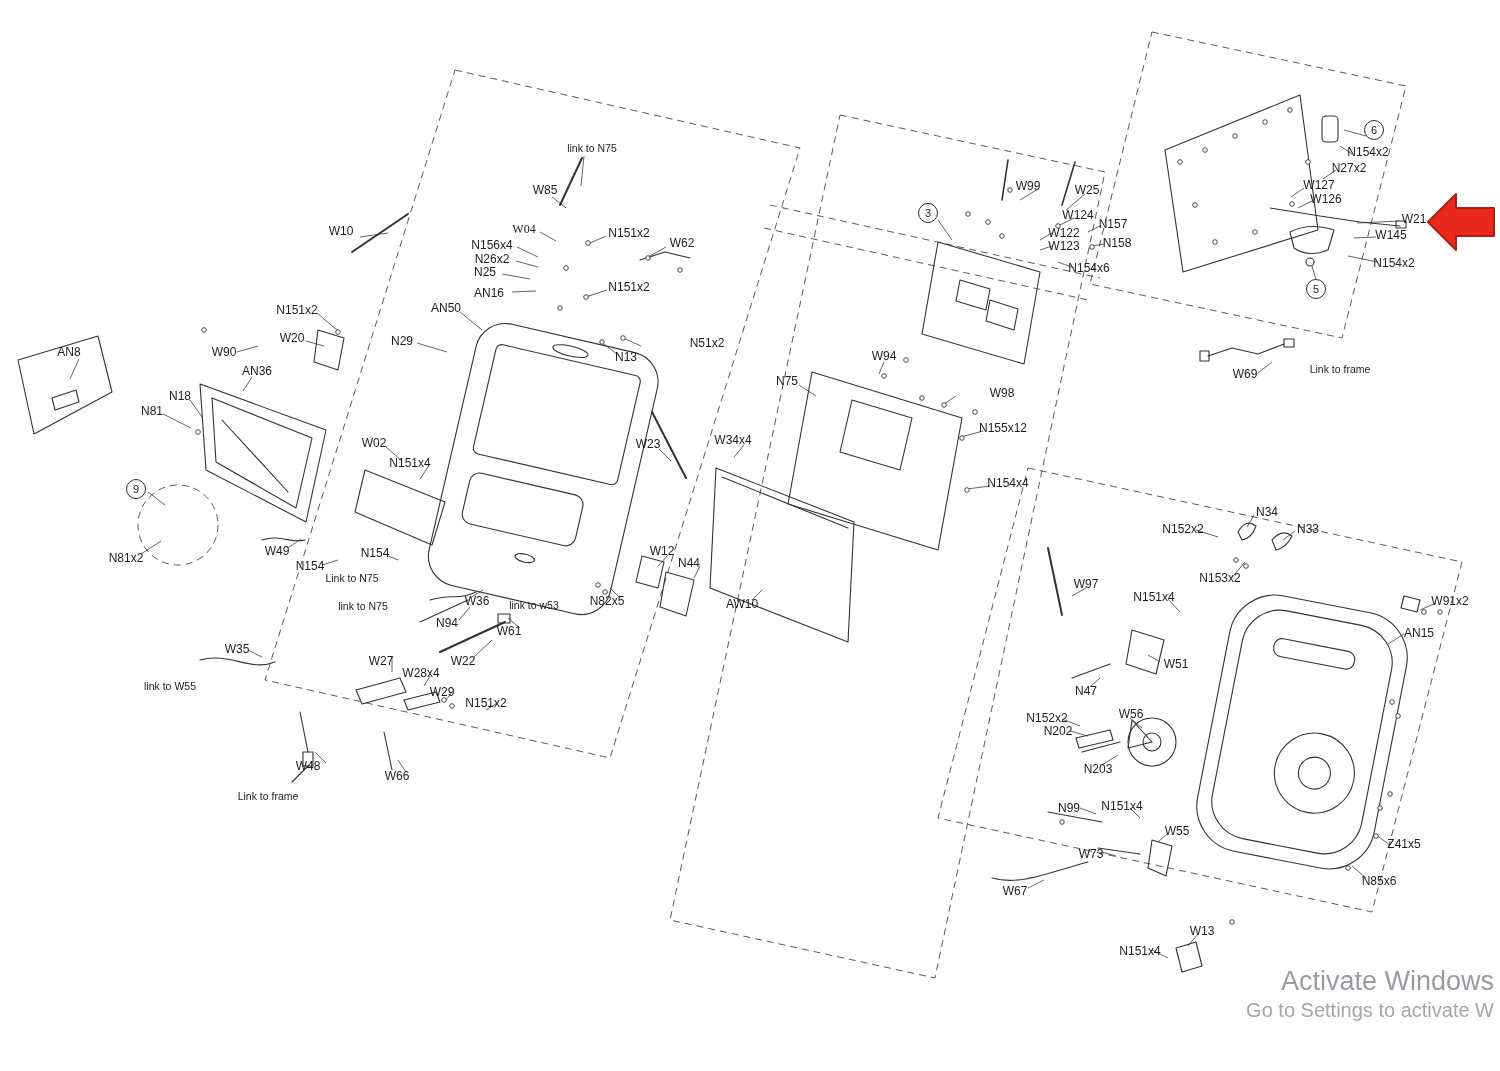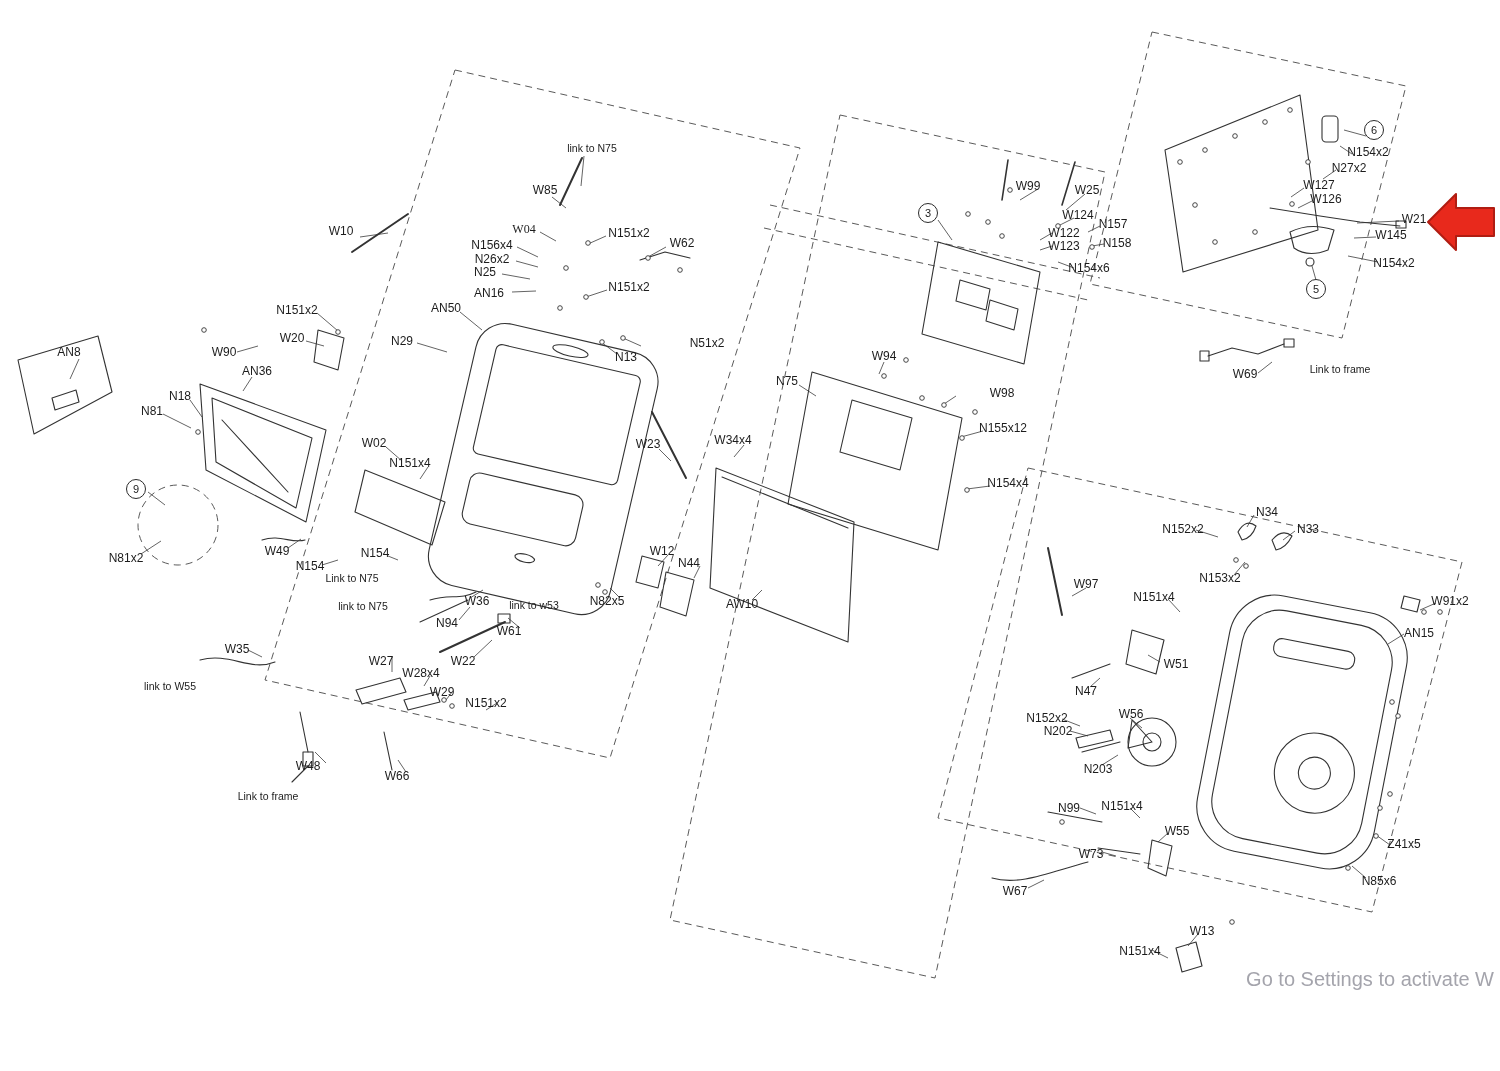--- a/index.html
+++ b/index.html
@@ -300,16 +300,17 @@
       <div class="part-label" style="left: 1379px; top: 881px;">N85x6</div>
       <div class="part-label" style="left: 1202px; top: 931px;">W13</div>
       <div class="part-label" style="left: 1140px; top: 951px;">N151x4</div>
       <div class="circled-num" style="left: 928px; top: 213px;">3</div>
       <div class="circled-num" style="left: 1316px; top: 289px;">5</div>
       <div class="circled-num" style="left: 1374px; top: 130px;">6</div>
       <div class="circled-num" style="left: 136px; top: 489px;">9</div>
     </div>
 
   <div class="watermark">
+    <div class="wm1">Activate Windows</div>
     <div class="wm2">Go to Settings to activate W</div>
   </div>
 
 </div>
 
 </body></html>

